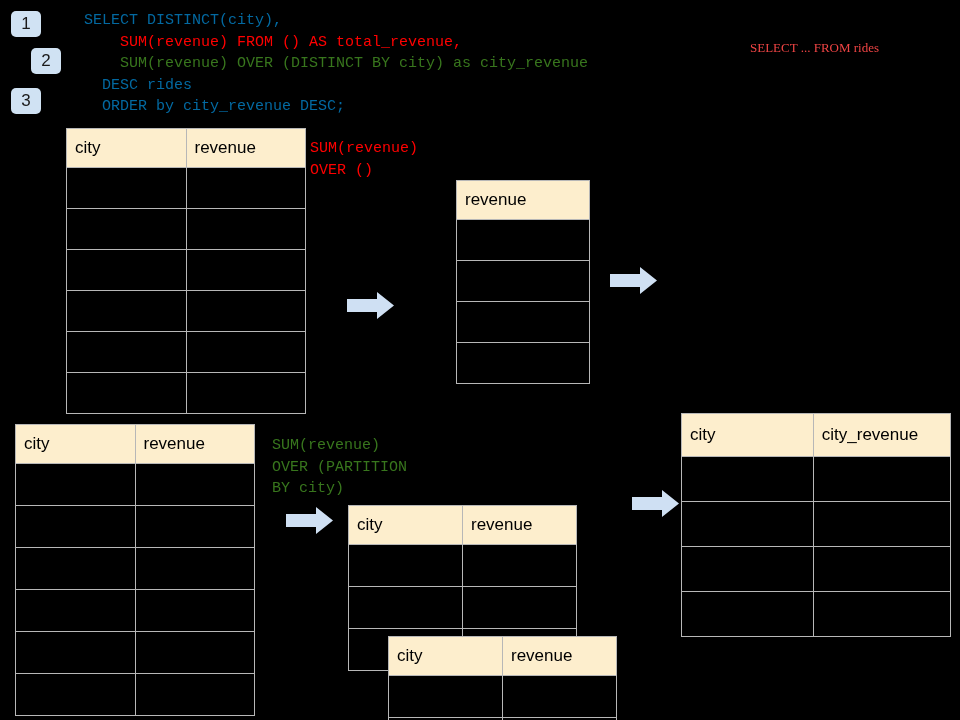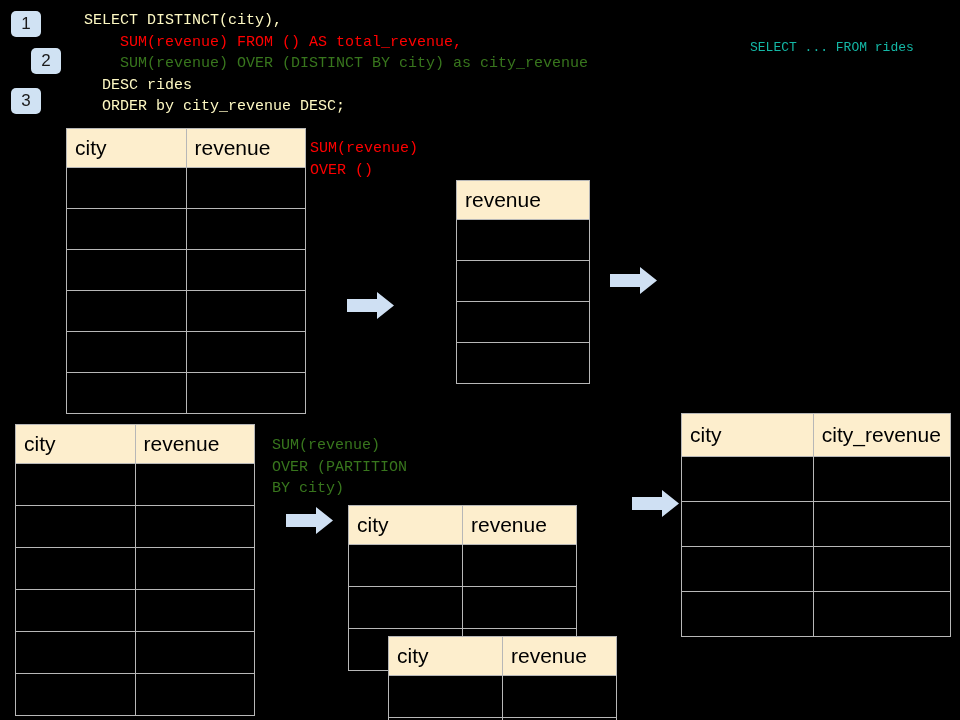--- a/index.html
+++ b/index.html
@@ -33,35 +33,35 @@
 
   
   .code {
     position: absolute;
     font-family: "Liberation Mono", "DejaVu Sans Mono", monospace;
     font-size: 15px;
     line-height: 21.5px;
     white-space: pre;
     letter-spacing: 0px;
   }
-  .code-purple { color: #fef9c3; }
+  .code-purple { color: #0369a1; }
   .code-red    { color: #ff0000; }
   .code-green  { color: #38761d; }
 
   .sqlblock { position: absolute; left: 84px; top: 10px; }
   .sqlblock .line { white-space: pre; }
 
   .sidecode {
     position: absolute;
     left: 750px;
     top: 38px;
-    font-family: Liberation Mono, monospace;
+    font-family: Liberation Serif, serif;
     font-size: 13px;
     line-height: 20px;
-    color: #14b8a6;
+    color: #ef4444;
     width: 170px;
     white-space: normal;
     word-break: break-word;
   }
 
   
   .annot {
     position: absolute;
     font-family: "Liberation Mono", "DejaVu Sans Mono", monospace;
     font-size: 15px;
@@ -85,21 +85,21 @@
     margin: 0;
     text-align: left;
     vertical-align: middle;
     font-family: "Liberation Sans", sans-serif;
     font-weight: normal;
     color: #ffffff;
   }
   .tbl th {
     background: #fdeecd;
     color: #000000;
-    font-size: 21px;
+    font-size: 17px;
   }
   .tbl td {
     background: #000000;
   }
 
   
   .arrow {
     position: absolute;
   }
 </style>

